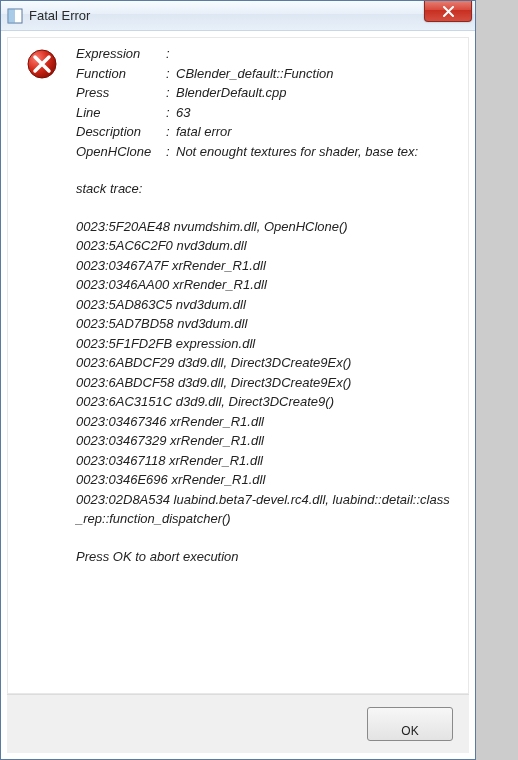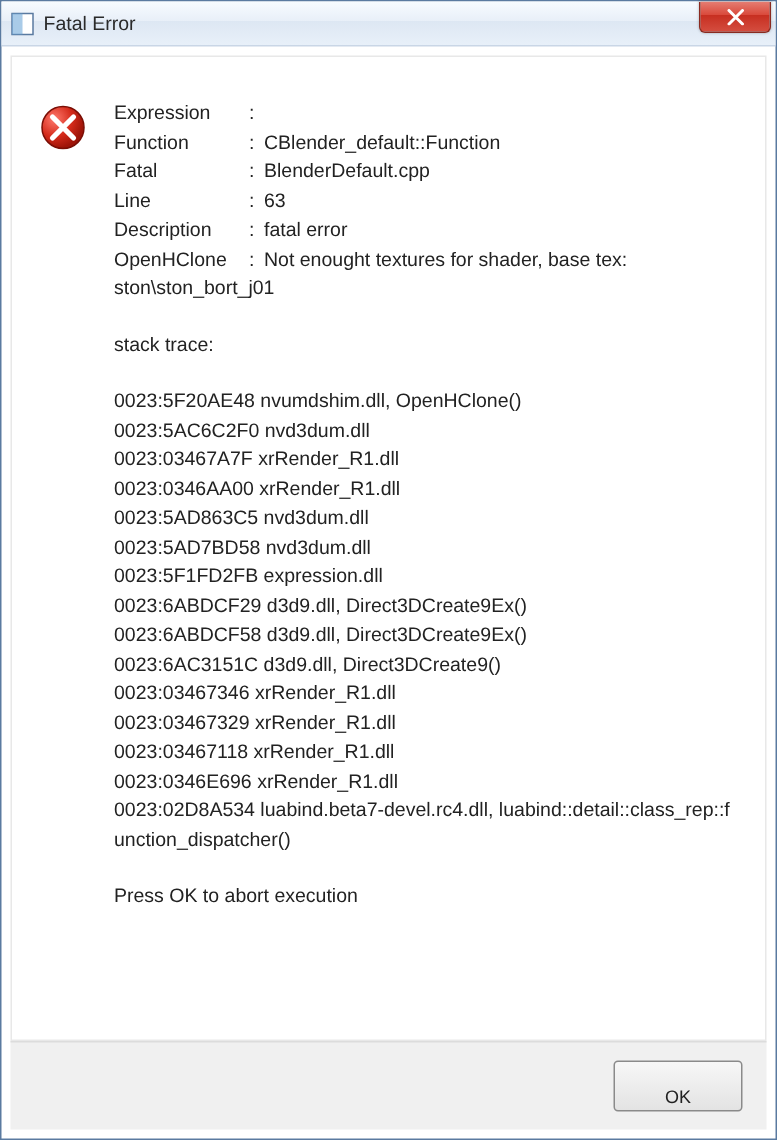--- a/index.html
+++ b/index.html
@@ -5,21 +5,21 @@
     * { box-sizing: border-box; margin: 0; padding: 0; }
     body {
       width: 518px;
       height: 760px;
       font-family: "Segoe UI", Tahoma, sans-serif;
       font-size: 12px;
       background: #ccc;
       overflow: hidden;
     }
     .window {
-      width: 518px;
+      width: 476px;
       height: 760px;
       background: #fff;
       border: 1px solid #5a7aa0;
       position: relative;
       display: flex;
       flex-direction: column;
     }
     .titlebar {
       height: 30px;
       background: linear-gradient(to bottom, #f7fbff 0%, #e8eff8 45%, #dde7f3 46%, #e8f0f9 100%);
@@ -55,28 +55,29 @@
       border-bottom-right-radius: 4px;
       display: flex;
       align-items: center;
       justify-content: center;
       cursor: pointer;
       box-shadow: 0 0 2px rgba(0,0,0,0.3);
     }
     .close-btn svg { width:13px; height:11px; }
     .content {
       flex: 1;
-      padding: 27px 18px 10px 18px;
+      padding: 6px 18px 10px 18px;
       display: flex;
       flex-direction: row;
       align-items: flex-start;
       background:#fff;
       border:1px solid #e8e8e8;
       margin: 6px;
       margin-bottom:0;
+      font-style:italic;
     }
     .error-icon {
       width: 32px;
       height: 32px;
       margin-right: 18px;
       margin-top: 4px;
       flex-shrink: 0;
     }
     .error-icon svg { width:32px; height:32px; }
     .msg {
@@ -152,41 +153,40 @@
           <div class="row">
             <div class="lbl">Expression</div>
             <div class="colon">:</div>
           </div>
           <div class="row">
             <div class="lbl">Function</div>
             <div class="colon">:</div>
             <div class="val"> CBlender_default::Function</div>
           </div>
           <div class="row">
-            <div class="lbl">Fatal</div>
+            <div class="lbl">Press</div>
             <div class="colon">:</div>
             <div class="val"> BlenderDefault.cpp</div>
           </div>
           <div class="row">
             <div class="lbl">Line</div>
             <div class="colon">:</div>
             <div class="val"> 63</div>
           </div>
           <div class="row">
             <div class="lbl">Description</div>
             <div class="colon">:</div>
             <div class="val"> fatal error</div>
           </div>
           <div class="row">
             <div class="lbl">OpenHClone</div>
             <div class="colon">:</div>
             <div class="val"> Not enought textures for shader, base tex:</div>
           </div>
         </div>
-      <div class="wrap-line">ston\ston_bort_j01</div>
       <div class="spacer"></div>
       <div>stack trace:</div>
       <div class="spacer"></div>
       <div id="stack">
           <div class="wrap-line">0023:5F20AE48 nvumdshim.dll, OpenHClone()</div>
           <div class="wrap-line">0023:5AC6C2F0 nvd3dum.dll</div>
           <div class="wrap-line">0023:03467A7F xrRender_R1.dll</div>
           <div class="wrap-line">0023:0346AA00 xrRender_R1.dll</div>
           <div class="wrap-line">0023:5AD863C5 nvd3dum.dll</div>
           <div class="wrap-line">0023:5AD7BD58 nvd3dum.dll</div>

